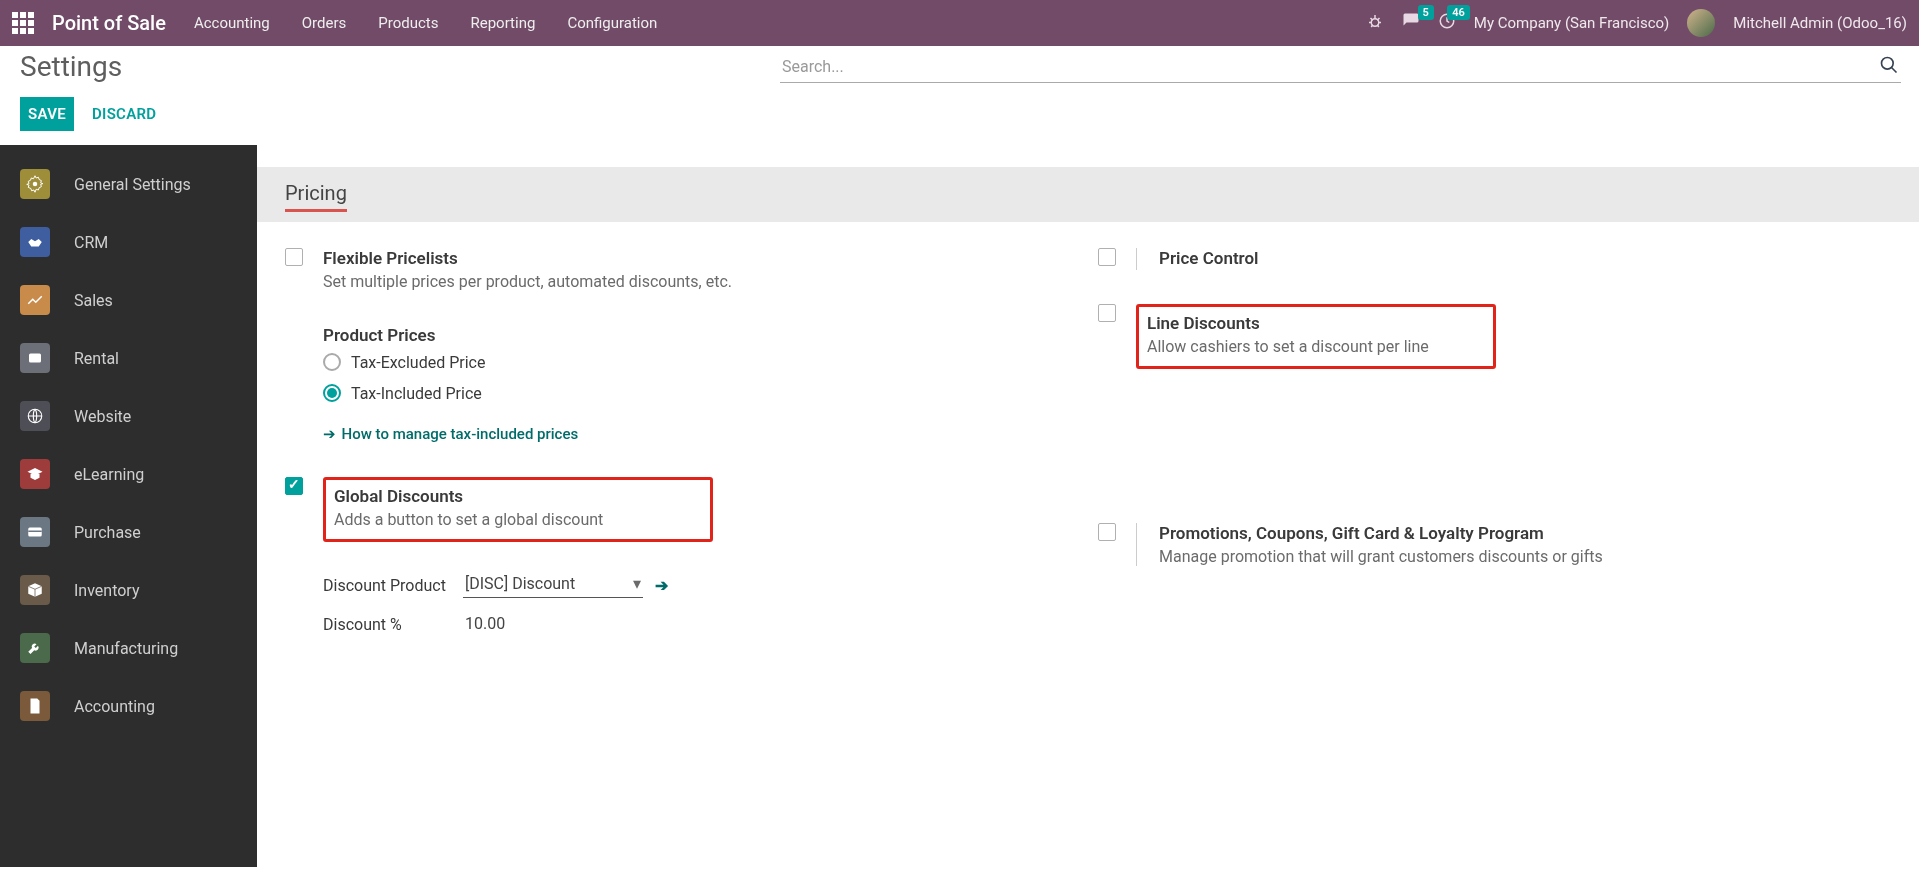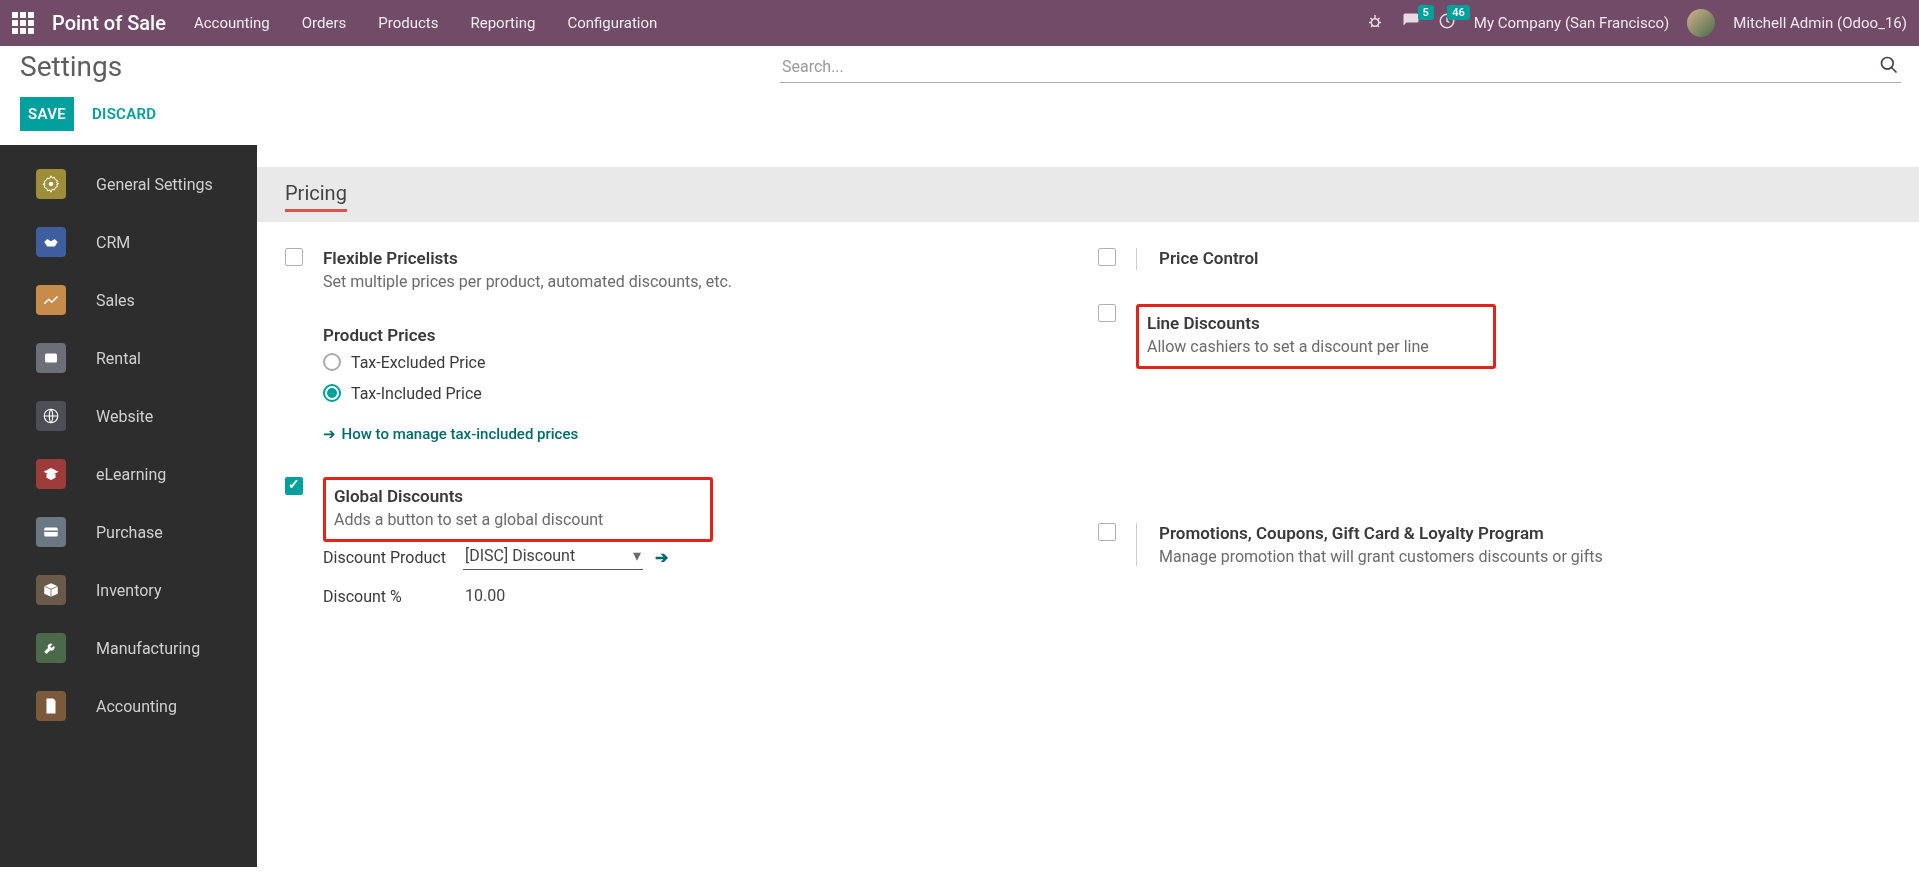--- a/index.html
+++ b/index.html
@@ -27,21 +27,21 @@
 
 .action-row { padding: 8px 20px 14px; display: flex; gap: 14px; }
 .btn-save { background: #00a09d; color: #fff; border: none; padding: 8px 8px; font-size: 15px; font-weight: 600; cursor: pointer; letter-spacing: 0.3px; }
 .btn-discard { background: transparent; color: #00a09d; border: none; padding: 8px 4px; font-size: 15px; font-weight: 600; cursor: pointer; letter-spacing: 0.3px; }
 
 .body-row { display: flex; height: calc(884px - 46px - 60px - 56px); }
 .sidebar { width: 257px; background: #2d2d2d; overflow-y: auto; padding: 10px 0; }
 .sidebar::-webkit-scrollbar { width: 10px; }
 .sidebar::-webkit-scrollbar-track { background: #f0f0f0; }
 .sidebar::-webkit-scrollbar-thumb { background: #bfbfbf; border-radius: 5px; }
-.side-item { display: flex; align-items: center; gap: 30px; padding: 14px 36px; color: #cfcfcf; font-size: 16px; cursor: pointer; }
+.side-item { display: flex; align-items: center; gap: 24px; padding: 14px 20px; color: #cfcfcf; font-size: 16px; cursor: pointer; }
 .side-icon { width: 30px; height: 30px; border-radius: 4px; display: flex; align-items: center; justify-content: center; color: #fff; flex-shrink: 0; }
 
 .content { flex: 1; background: #fff; overflow-y: auto; position: relative; }
 .content::-webkit-scrollbar { width: 10px; }
 .content::-webkit-scrollbar-track { background: #f0f0f0; }
 .content::-webkit-scrollbar-thumb { background: #bfbfbf; border-radius: 5px; }
 .section-header { background: #e9e9e9; padding: 14px 28px 10px; margin-top: 22px; }
 .section-title { font-size: 20px; color: #444; display: inline-block; border-bottom: 3px solid #d9534f; padding-bottom: 4px; }
 .settings-grid { display: flex; padding: 26px 28px 20px; gap: 20px; }
 .col { flex: 1; }
@@ -252,21 +252,21 @@
           </div>
         </div>
 
         <div class="setting-row" style="margin-bottom:12px">
           <div class="cbwrap"><input type="checkbox" class="cb" checked="" style=""></div>
           <div class="setting-body">
             <div class="hl-red" style="min-width:390px">
               <div class="setting-title">Global Discounts</div>
               <div class="setting-desc">Adds a button to set a global discount</div>
             </div>
-            <div class="form-row" style="margin-top:2px">
+            <div class="form-row" style="margin-top:30px">
               <div class="form-label">Discount Product</div>
               <span class="select-like">
                 <span>[DISC] Discount</span>
                 <span style="color:#6b6b6b">▾</span>
               </span>
               <span class="ext-link">➔</span>
             </div>
             <div class="form-row" style="margin-top:14px">
               <div class="form-label">Discount %</div>
               <span class="num-input">10.00</span>

